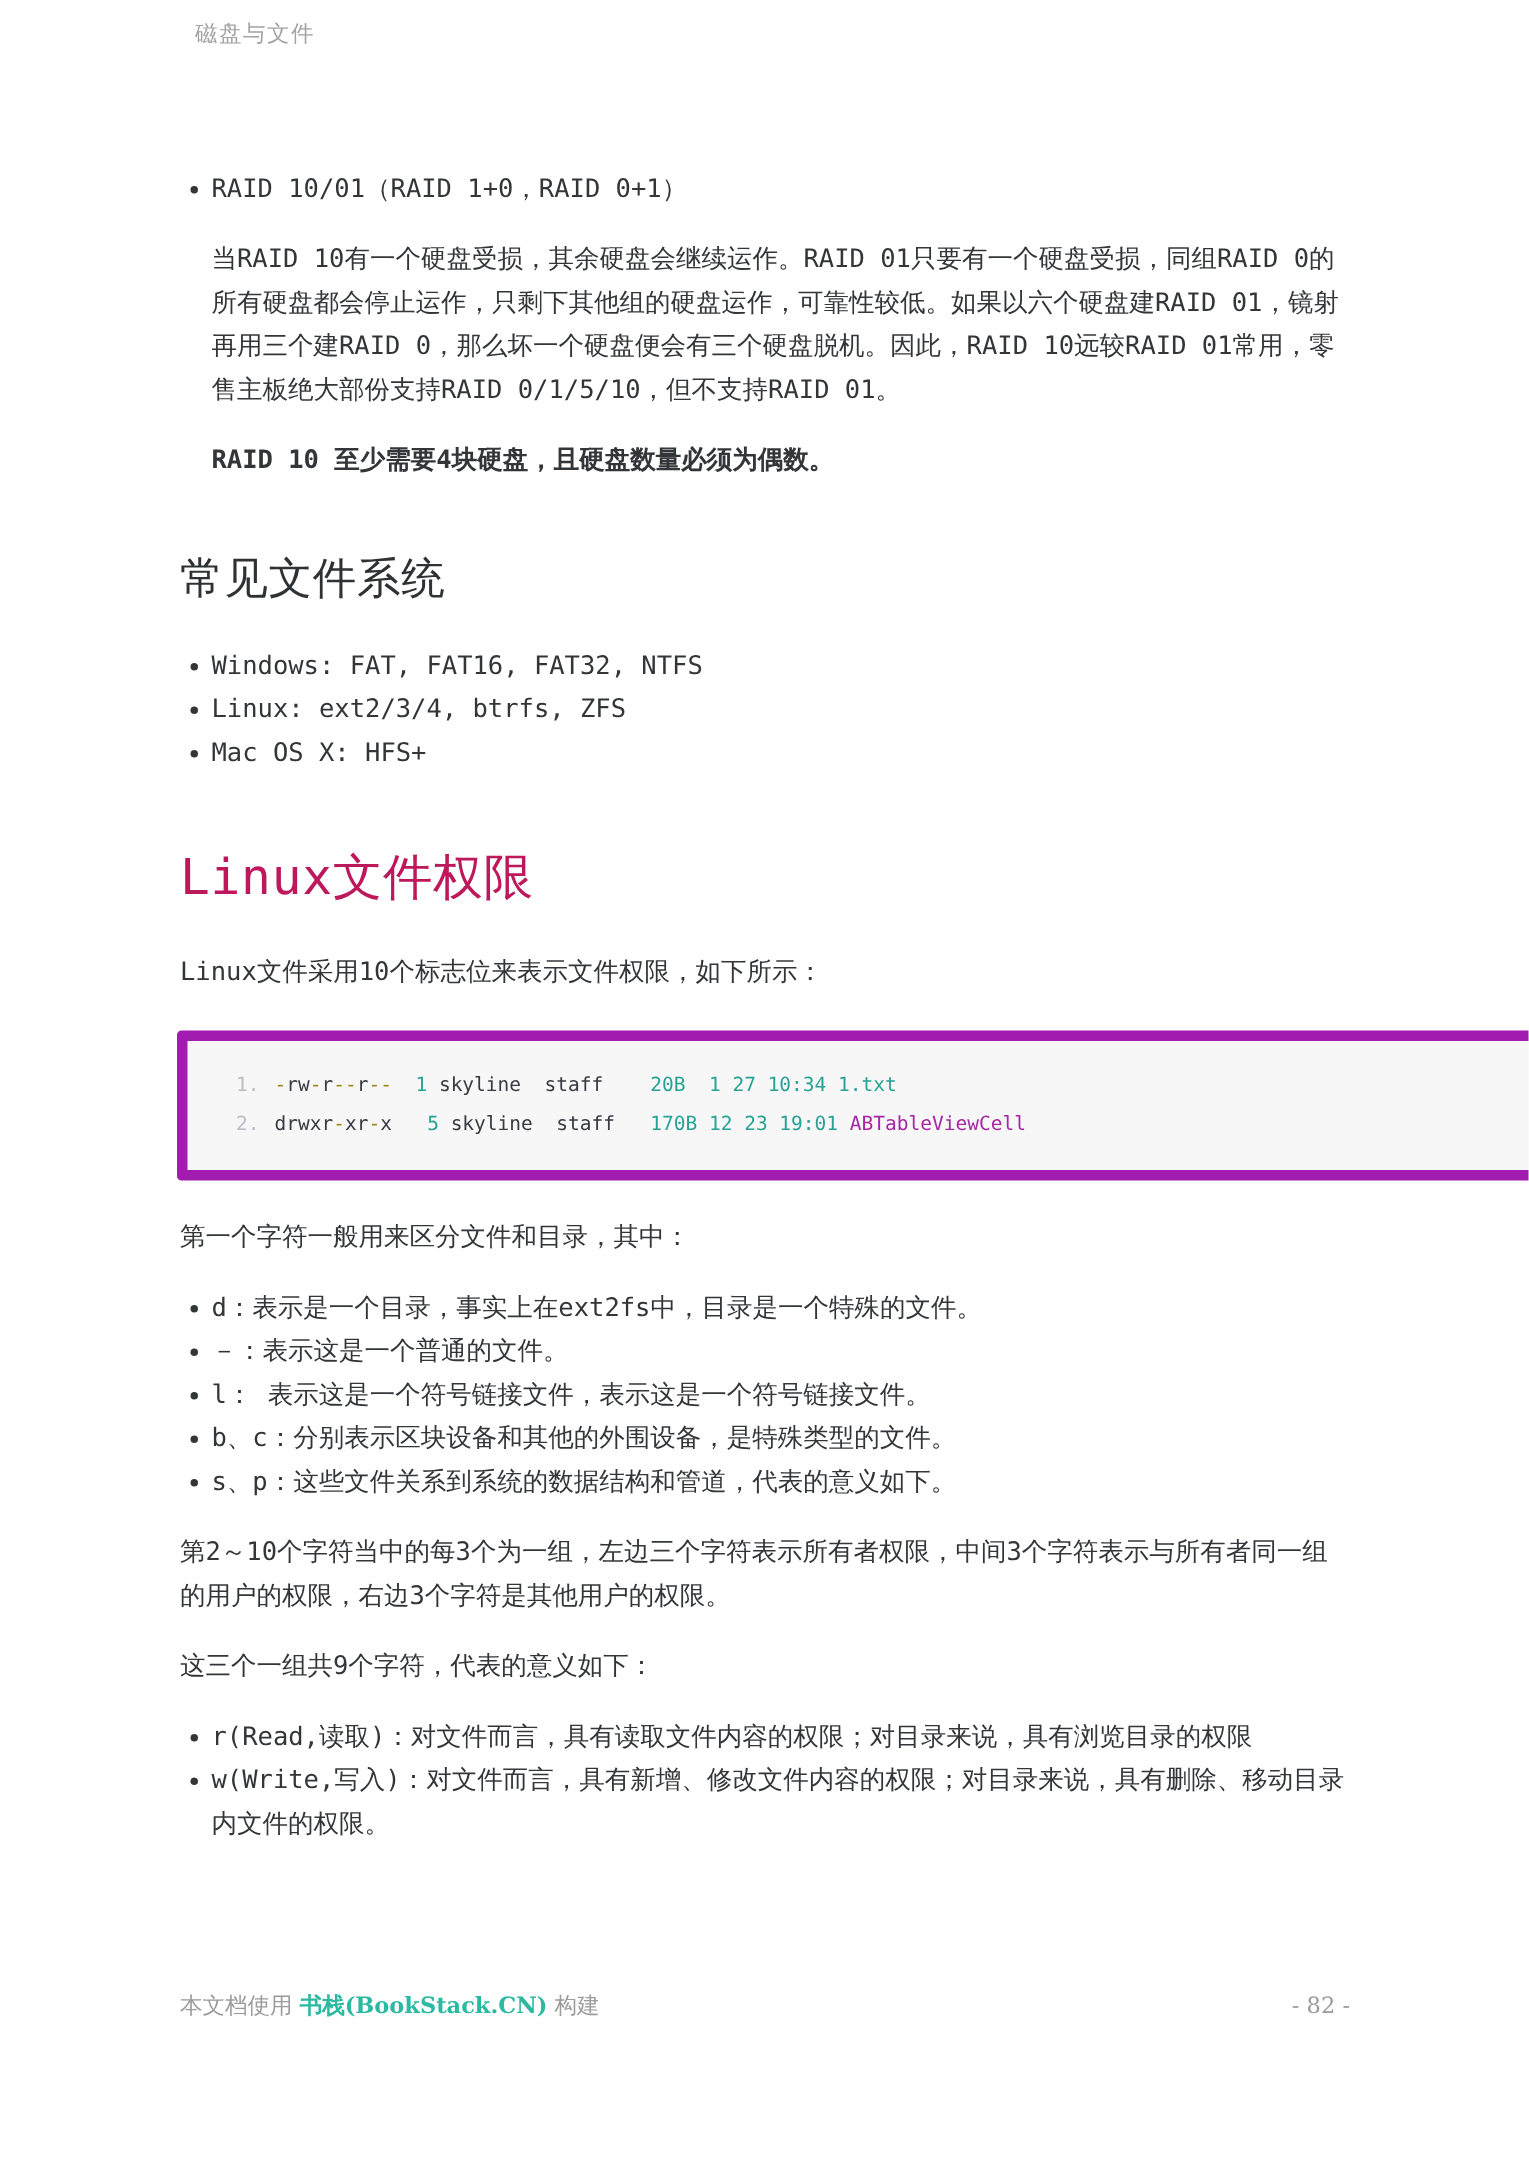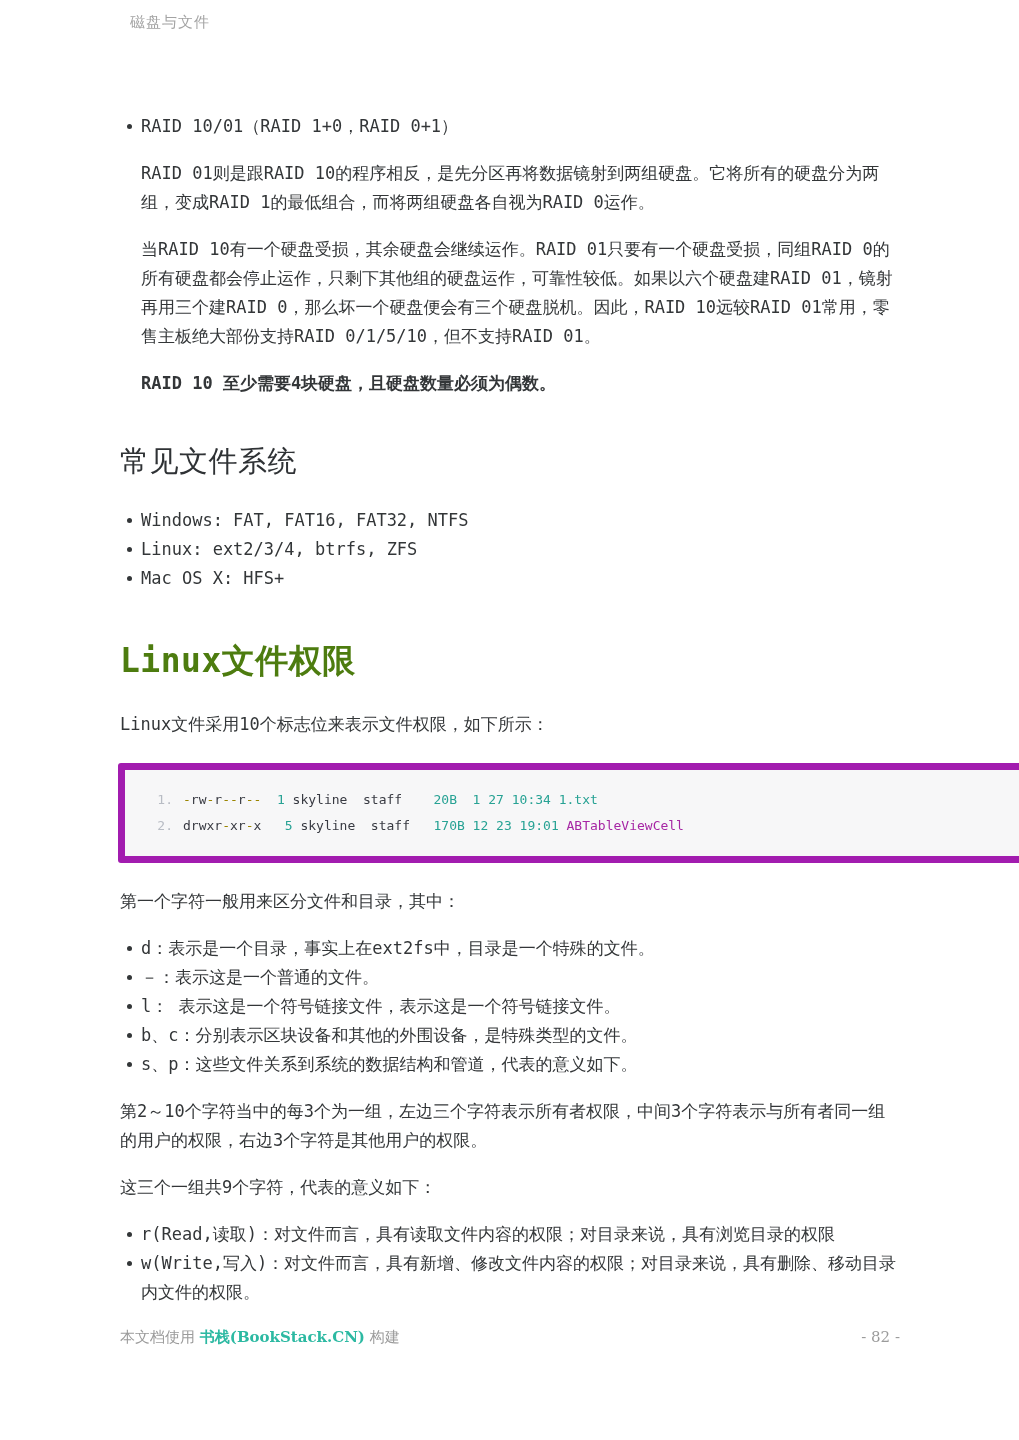--- a/index.html
+++ b/index.html
@@ -46,22 +46,22 @@
   h2 {
     font-size: 29px;
     font-weight: 500;
     color: #2f3235;
     margin-top: 44px;
     margin-bottom: 24px;
     letter-spacing: 0.5px;
   }
   h1 {
     font-size: 33px;
-    font-weight: 700;
-    color: #4d7c0f;
+    font-weight: 400;
+    color: #be185d;
     margin-top: 46px;
     margin-bottom: 26px;
     letter-spacing: 0.5px;
   }
   .para { margin-top: 18px; }
   .code-block {
     margin-top: 24px;
     margin-bottom: 24px;
     background: #f7f7f8;
     border: 7px solid #a21caf;
@@ -101,21 +101,20 @@
 </head>
 <body>
 
 <div class="page-header">磁盘与文件</div>
 
 <main>
 
   <ul>
     <li>
       <span>RAID 10/01（RAID 1+0，RAID 0+1）</span>
-      <p class="li-par">RAID 01则是跟RAID 10的程序相反，是先分区再将数据镜射到两组硬盘。它将所有的硬盘分为两组，变成RAID 1的最低组合，而将两组硬盘各自视为RAID 0运作。</p>
       <p class="li-par">当RAID 10有一个硬盘受损，其余硬盘会继续运作。RAID 01只要有一个硬盘受损，同组RAID 0的所有硬盘都会停止运作，只剩下其他组的硬盘运作，可靠性较低。如果以六个硬盘建RAID 01，镜射再用三个建RAID 0，那么坏一个硬盘便会有三个硬盘脱机。因此，RAID 10远较RAID 01常用，零售主板绝大部份支持RAID 0/1/5/10，但不支持RAID 01。</p>
       <p class="li-par raid-last">RAID 10 至少需要4块硬盘，且硬盘数量必须为偶数。</p>
     </li>
   </ul>
 
   <h2>常见文件系统</h2>
 
   <ul>
     <li>Windows: FAT, FAT16, FAT32, NTFS</li>
     <li>Linux: ext2/3/4, btrfs, ZFS</li>

